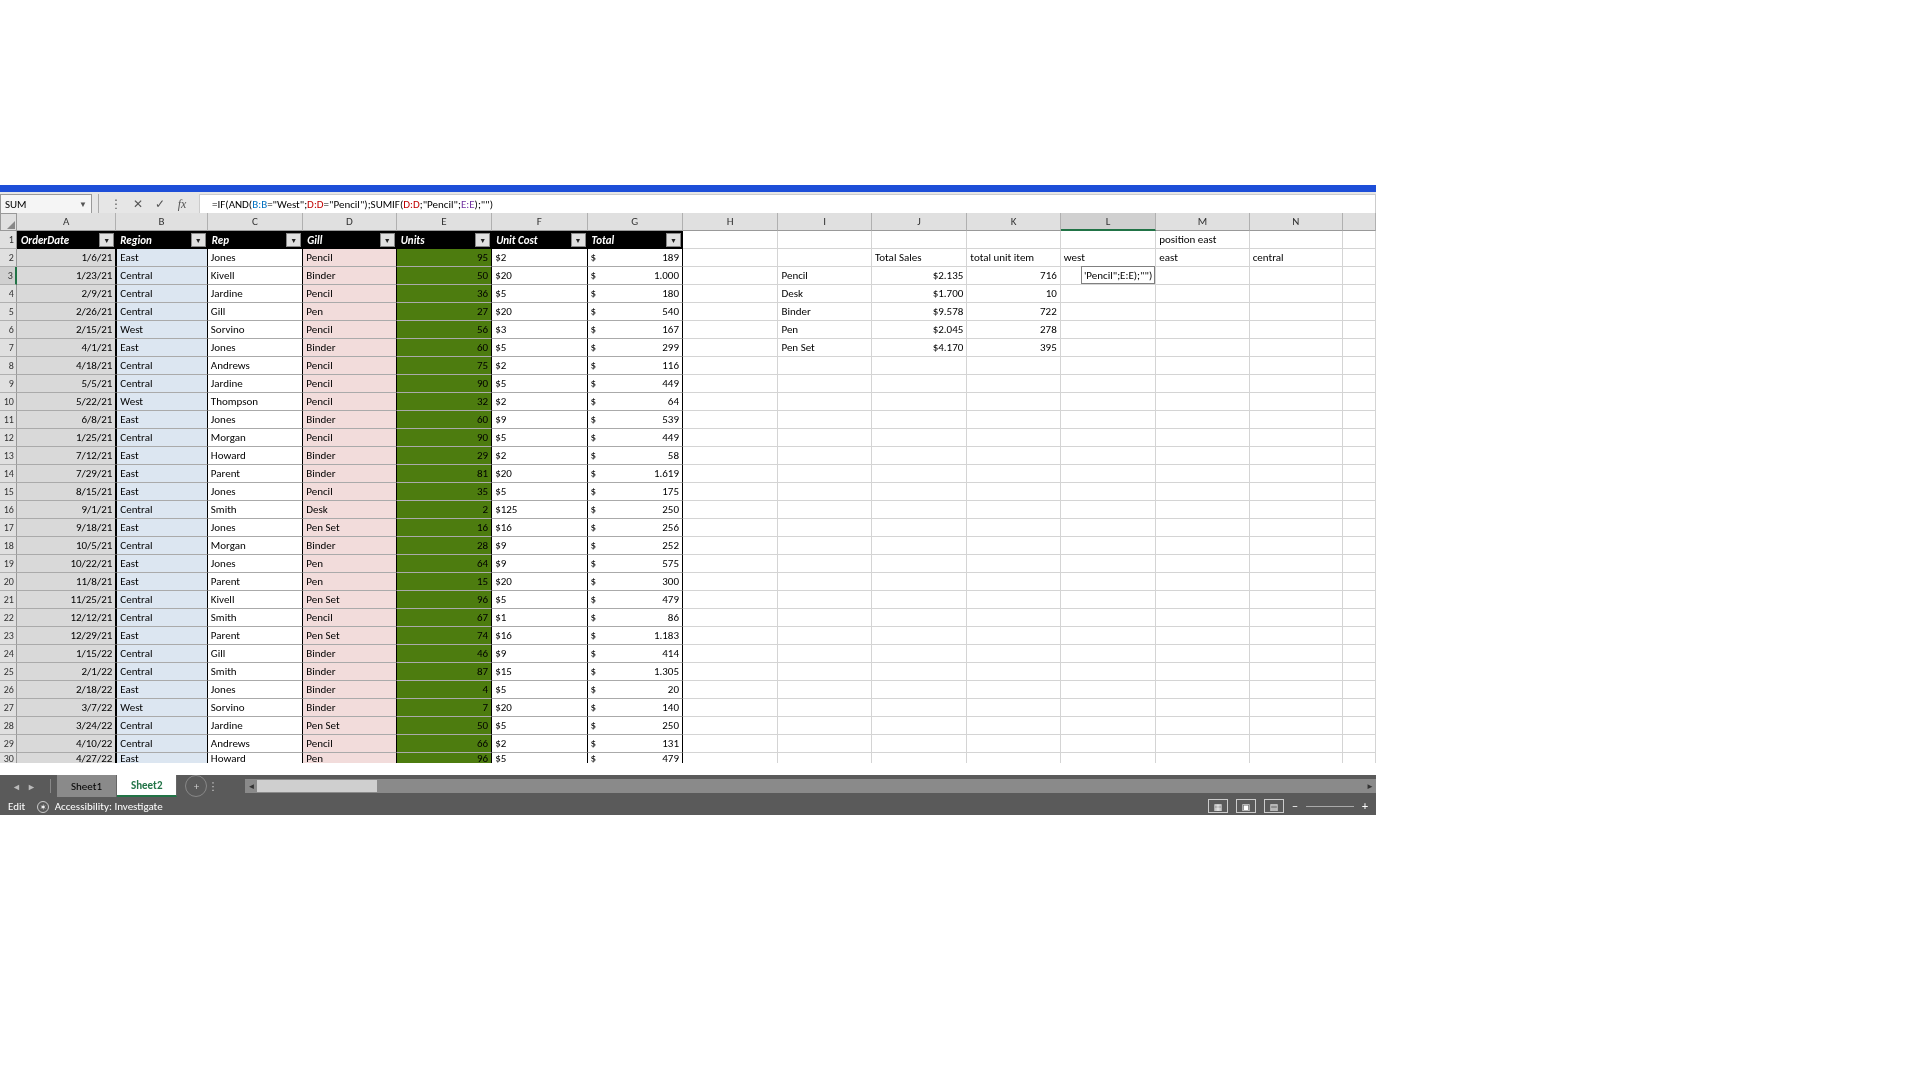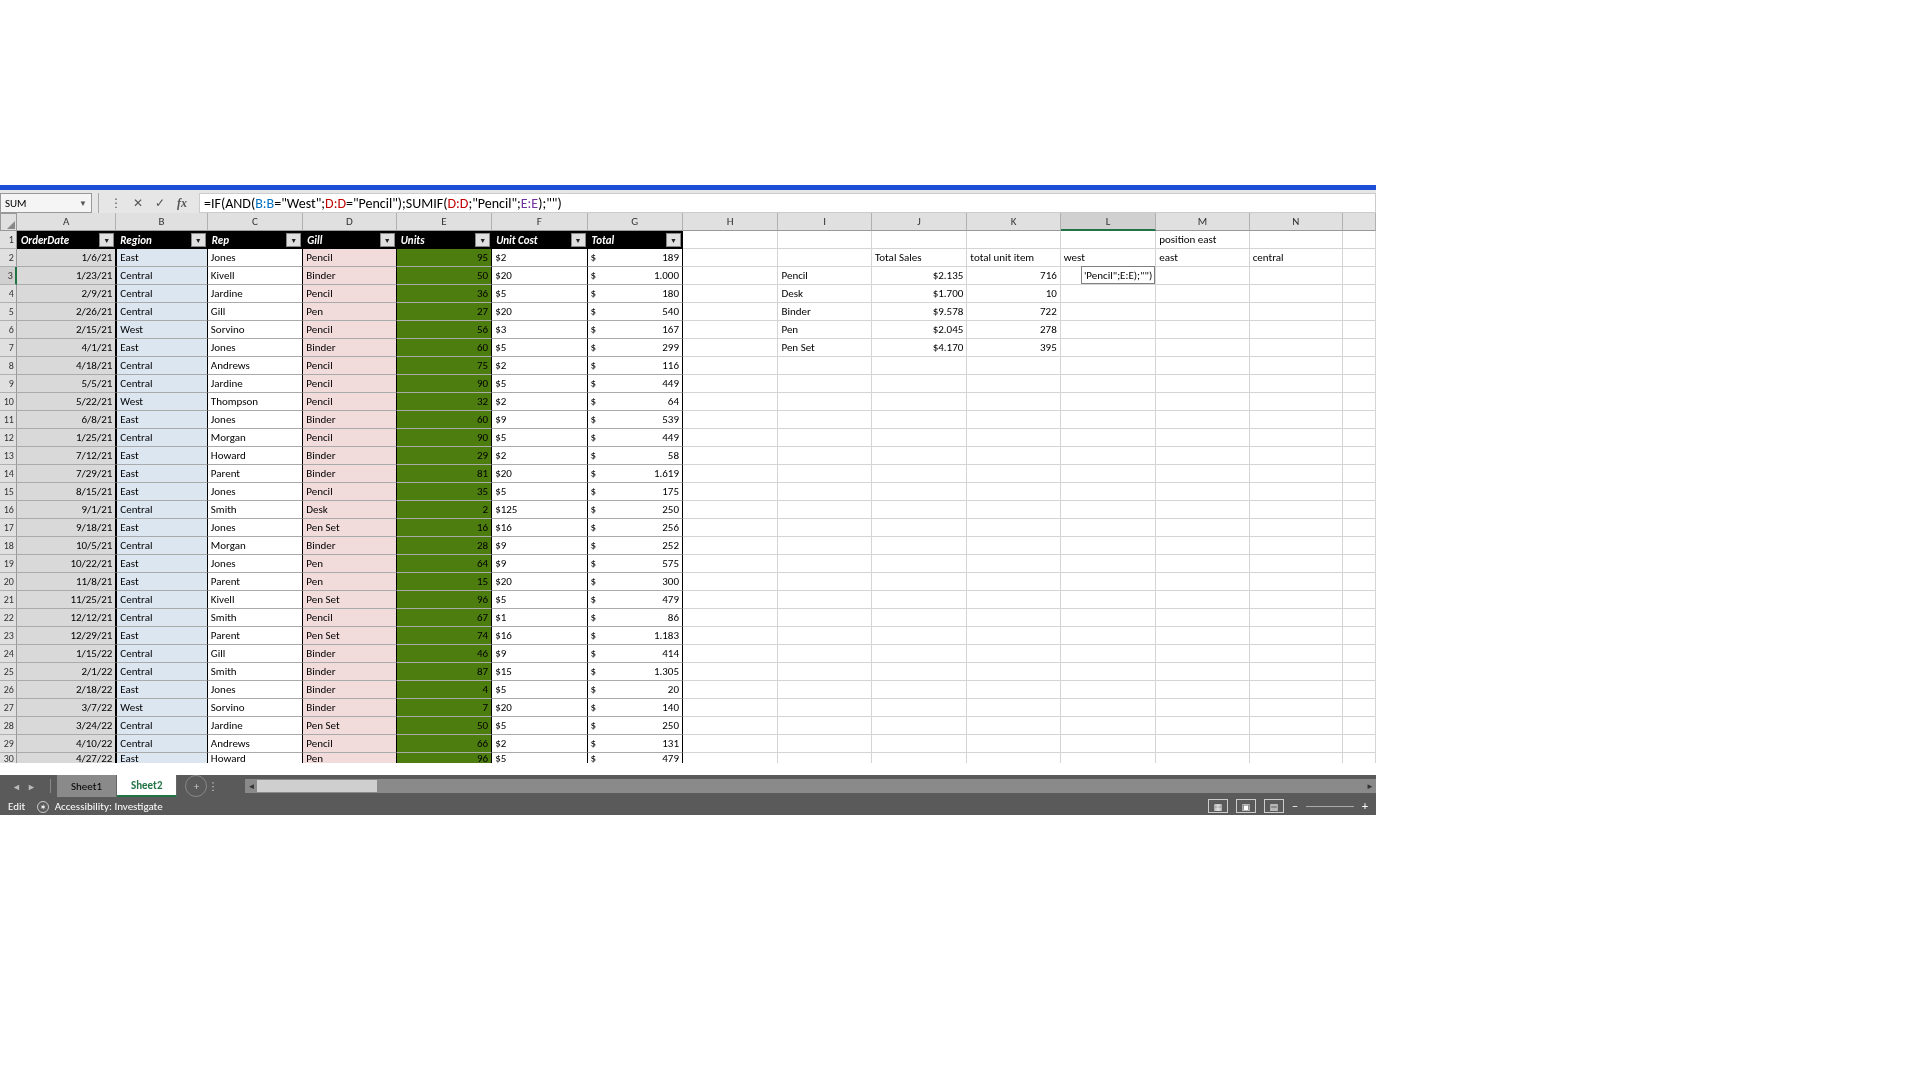--- a/index.html
+++ b/index.html
@@ -1,25 +1,25 @@
 <!DOCTYPE html>
 <html><head>
 <meta charset="utf-8">
 <style>
   * { box-sizing: border-box; margin: 0; padding: 0; }
   body { font-family: Calibri, Arial, sans-serif; font-size: 11px; background: #fff; overflow: hidden; width: 1920px; height: 1080px; position: relative; }
 
   
-  .formula-bar { position: absolute; top: 185px; left: 0; right: 544px; height: 32px; background: #e6e6e6; border-top: 5px solid #1d4ed8; border-bottom: 1px solid #aaa; display: flex; align-items: center; }
+  .formula-bar { position: absolute; top: 185px; left: 0; right: 544px; height: 32px; background: #e6e6e6; border-top: 7px solid #1d4ed8; border-bottom: 1px solid #aaa; display: flex; align-items: center; }
   .name-box { width: 92px; height: 20px; background: #f5f5f5; border: 1px solid #999; display: flex; align-items: center; padding: 0 4px; font-size: 11px; }
   .name-box-dd { margin-left: auto; color: #555; font-size: 8px; }
   .fb-sep { width: 1px; height: 20px; background: #aaa; margin: 0 6px; }
   .fb-btn { width: 22px; height: 20px; display: flex; align-items: center; justify-content: center; color: #555; font-size: 12px; }
-  .fb-fx { font-style: italic; font-weight: bold; font-family: 'Times New Roman', serif; }
-  .fb-input { flex: 1; height: 20px; background: #fff; border: 1px solid #ccc; padding: 0 4px; font-size: 14px; display: flex; align-items: center; margin-left: 6px; }
+  .fb-fx { font-style: italic; font-weight: normal; font-family: 'Times New Roman', serif; }
+  .fb-input { flex: 1; height: 20px; background: #fff; border: 1px solid #ccc; padding: 0 12px; font-size: 11px; display: flex; align-items: center; margin-left: 6px; }
   .fb-input .c-blue { color: #0070c0; }
   .fb-input .c-red { color: #c00000; }
   .fb-input .c-purple { color: #7030a0; }
 
   
   .grid-wrap { position: absolute; top: 213px; left: 0; right: 544px; bottom: 305px; overflow: hidden; }
   .col-headers { display: flex; position: sticky; top: 0; }
   .corner { width: 17px; height: 18px; background: #e0e0e0; border: 1px solid #999; display: flex; align-items: flex-end; justify-content: flex-end; }
   .corner::before { content: ''; width: 0; height: 0; border-style: solid; border-width: 0 0 8px 8px; border-color: transparent transparent #888 transparent; margin: 0 1px 1px 0; }
   .colh { height: 18px; background: #e0e0e0; border-right: 1px solid #b0b0b0; border-bottom: 1px solid #999; text-align: center; font-size: 11px; color: #333; display: flex; align-items: center; justify-content: center; }

